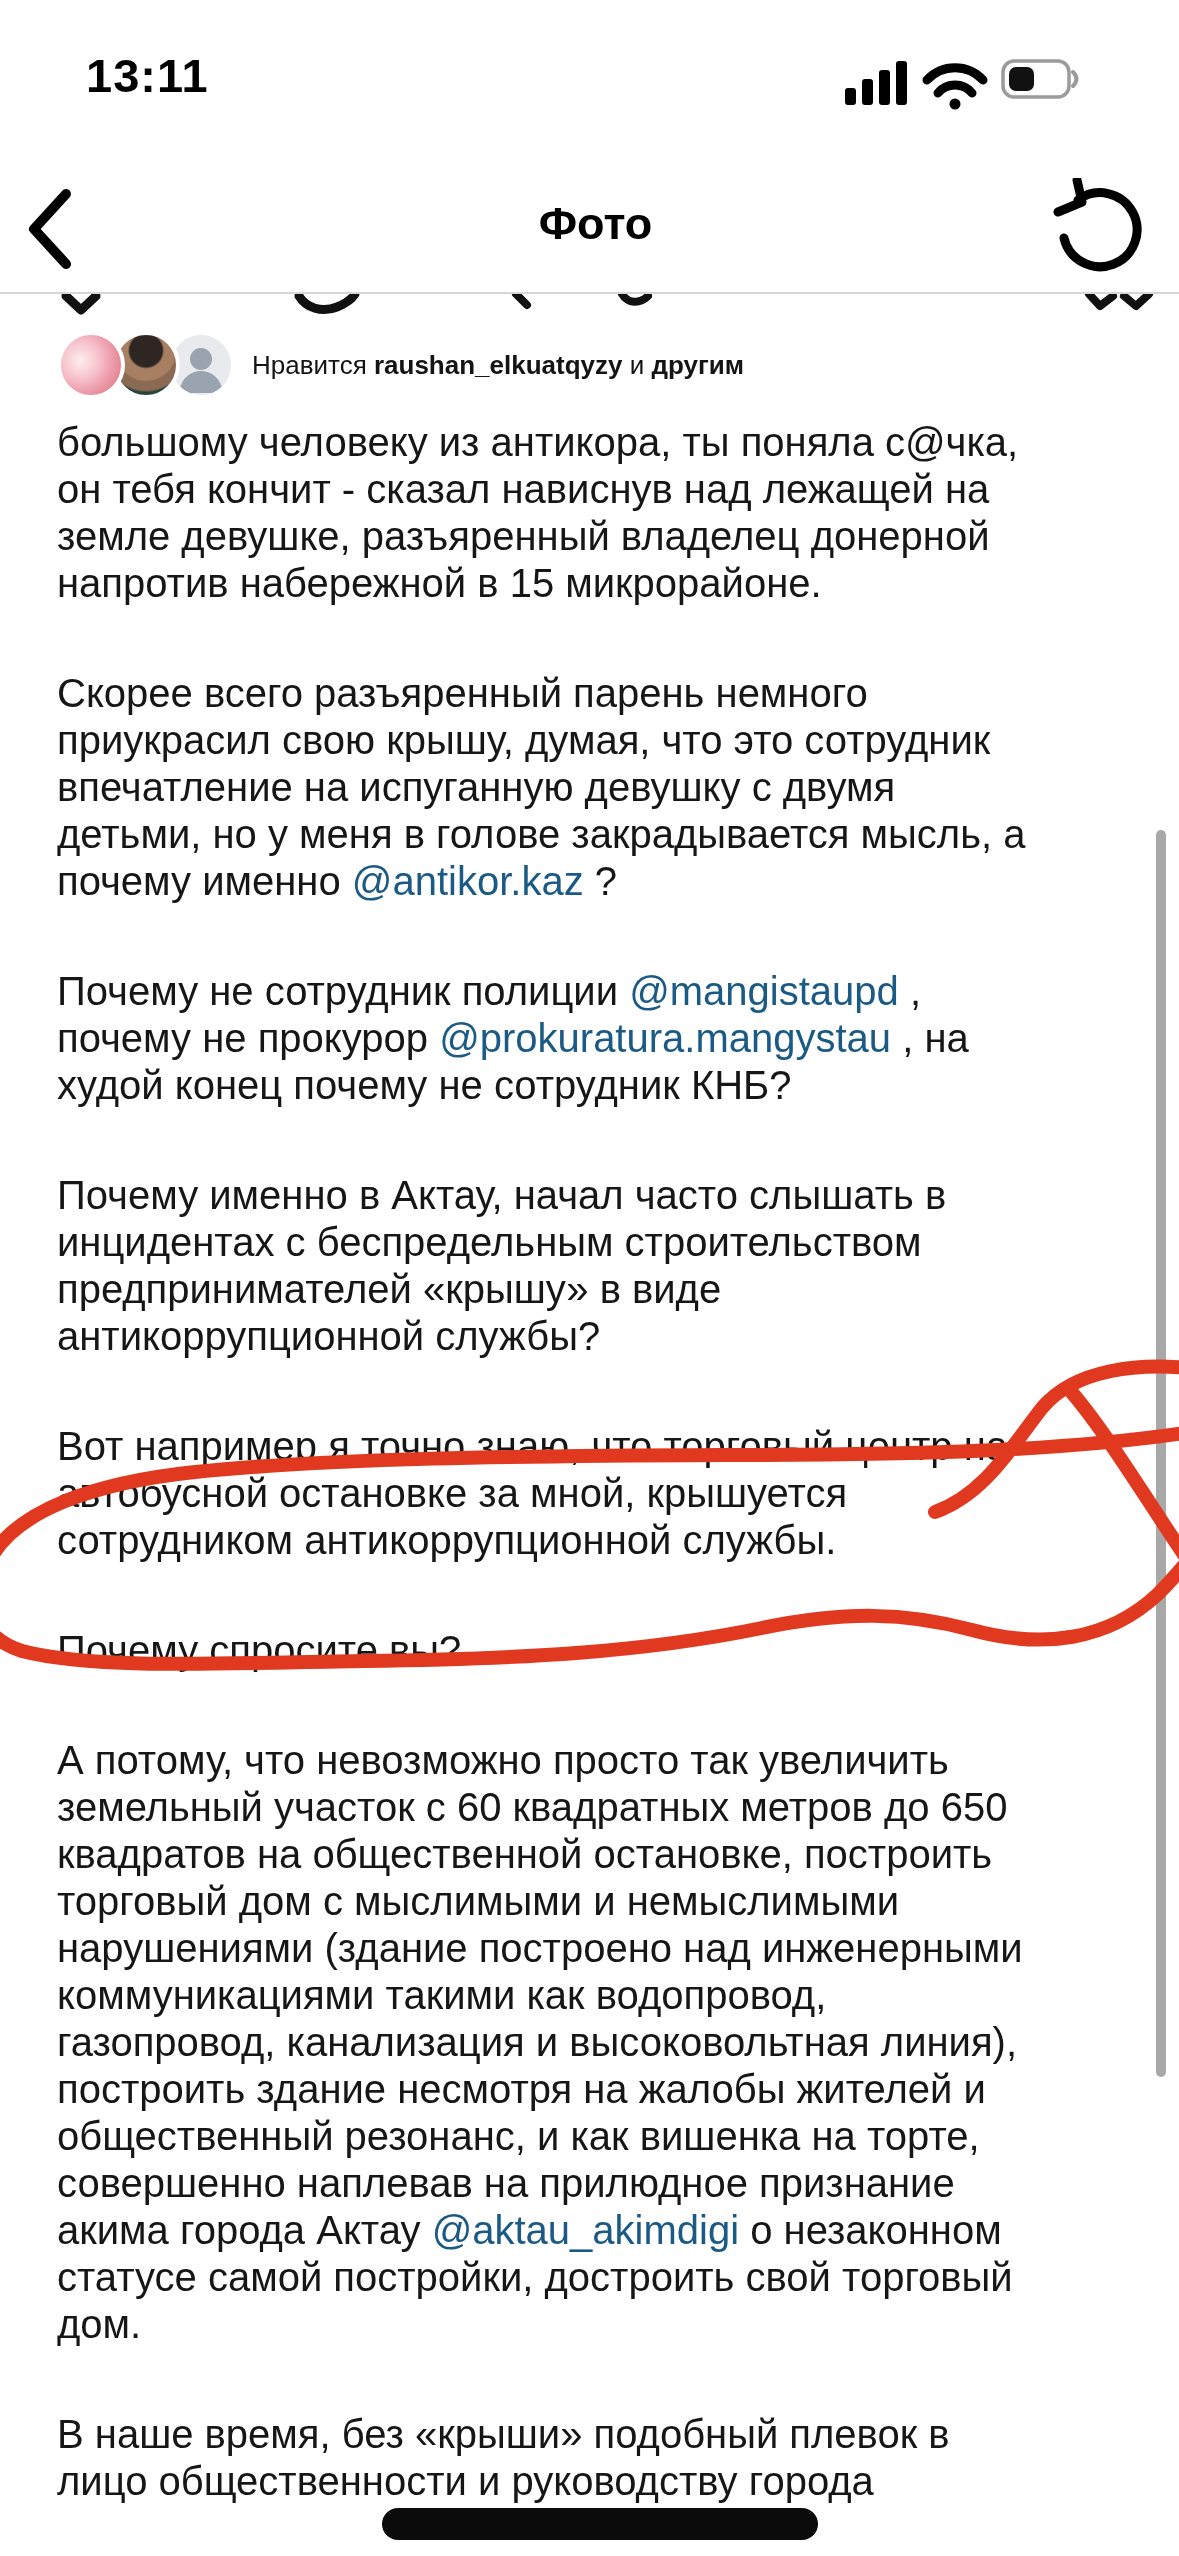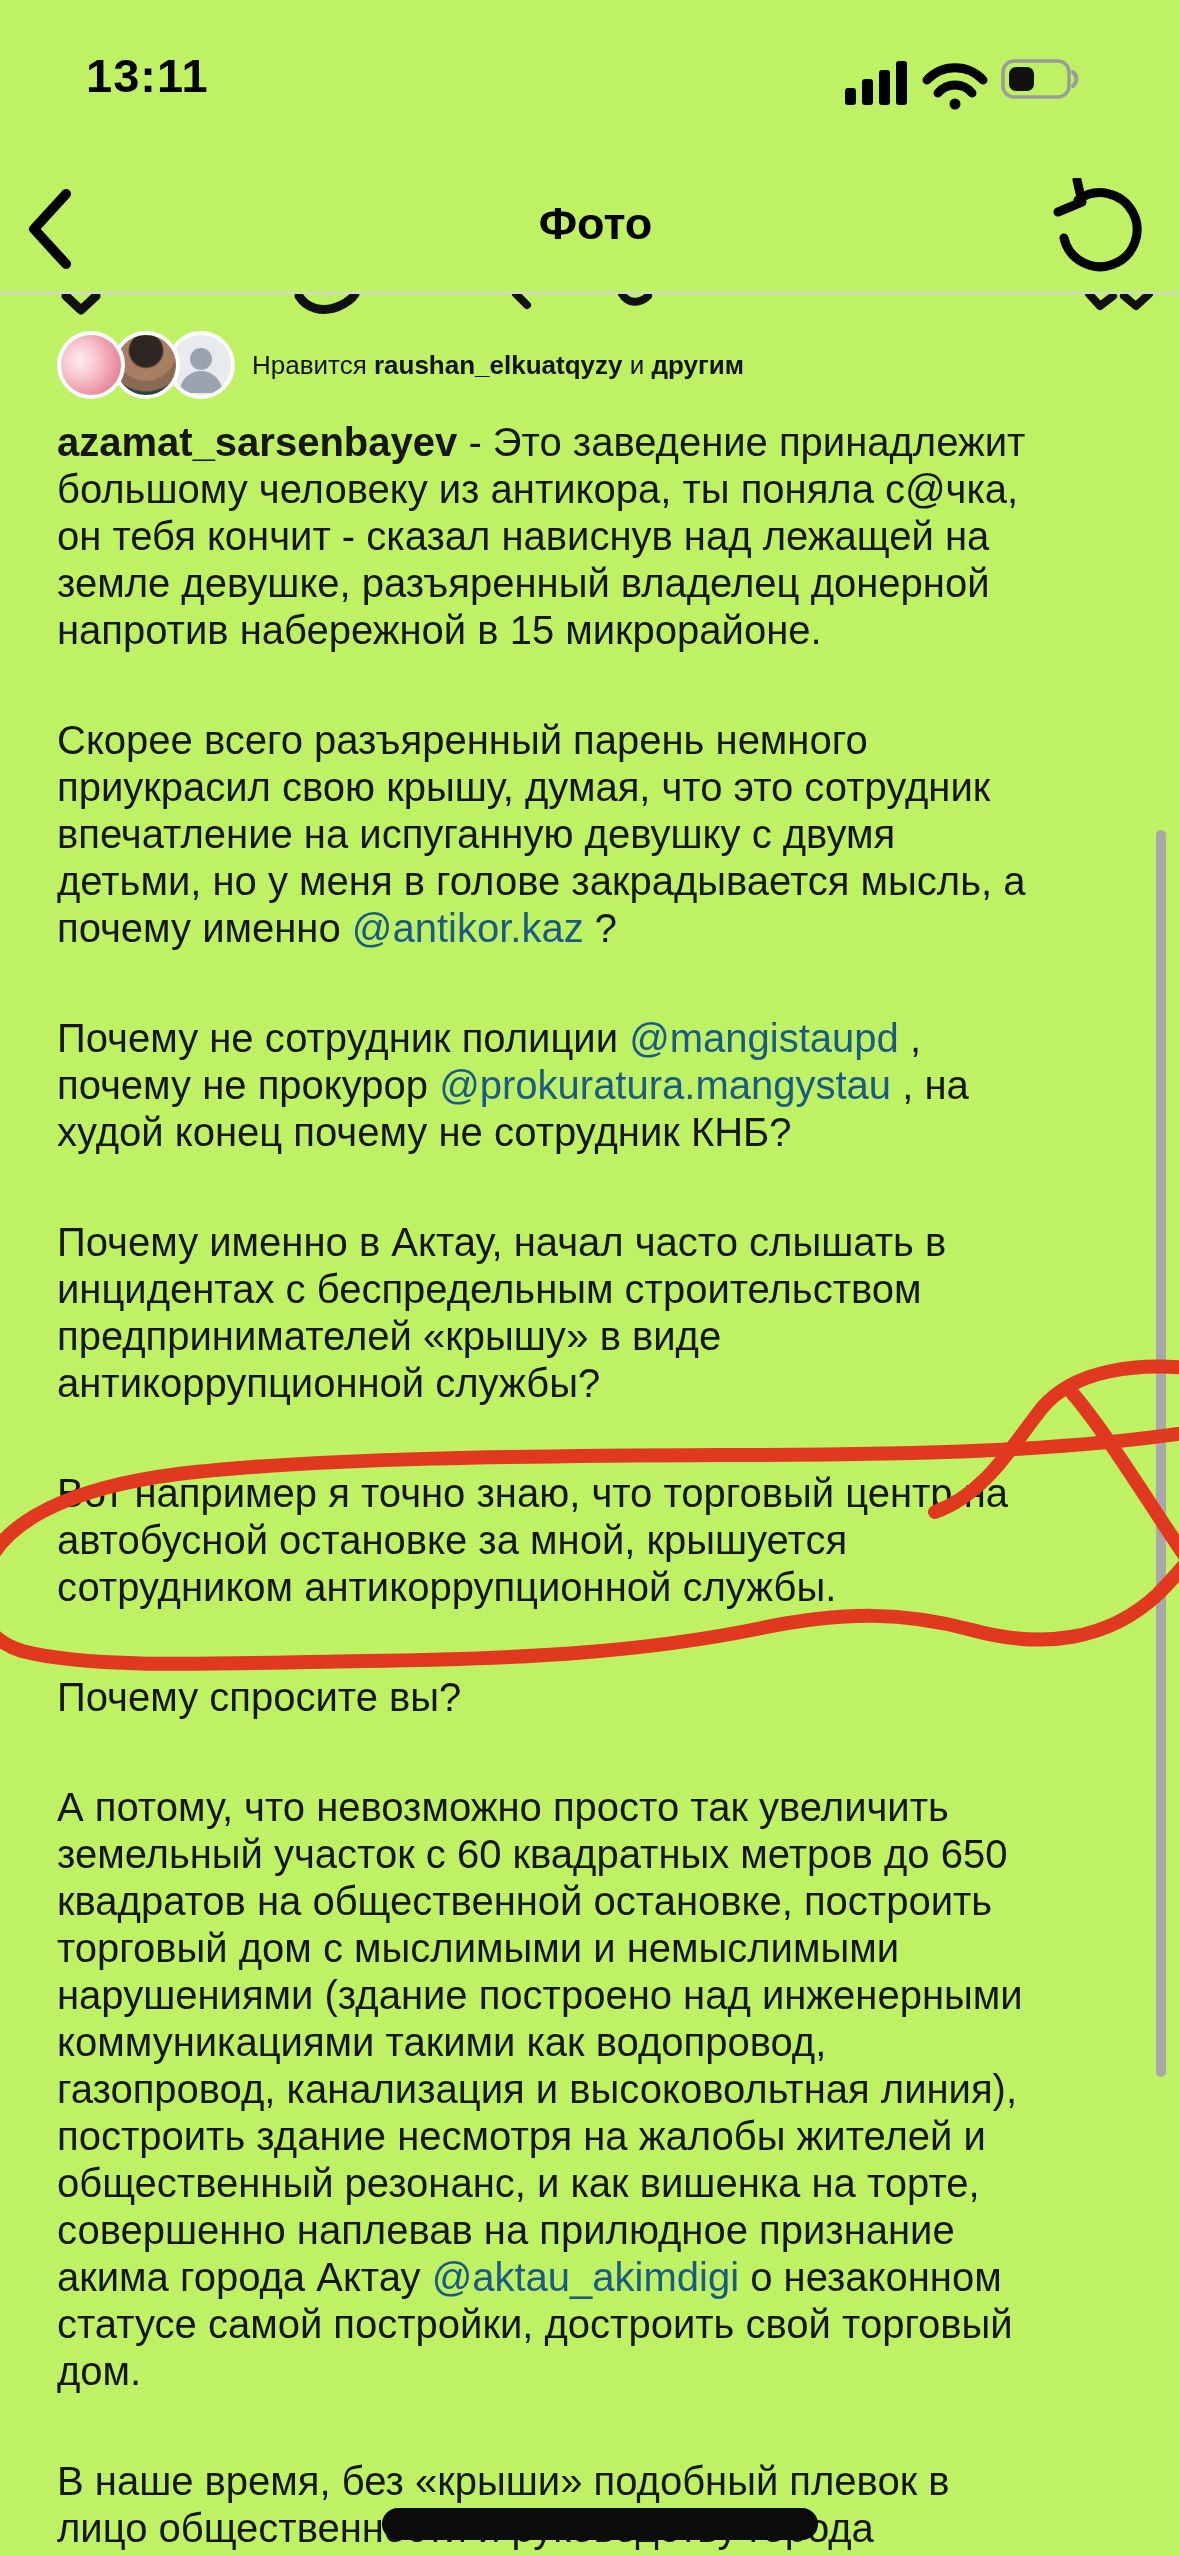--- a/index.html
+++ b/index.html
@@ -1,17 +1,17 @@
 <!DOCTYPE html>
 <html><head>
 <meta charset="utf-8">
 <style>
   html,body{margin:0;padding:0;background:#444;}
   .screen{
-    position:relative;width:1179px;height:2556px;background:#bef264;
+    position:relative;width:1179px;height:2556px;background:#ffffff;
     overflow:hidden;font-family:"Liberation Sans", sans-serif;color:#1b1b1b;
   }
   
   .status-time{
     position:absolute;left:86px;top:48px;font-size:47px;font-weight:700;
     letter-spacing:1px;color:#000;
   }
   .status-icons{position:absolute;right:84px;top:52px;}
   
   .nav-title{
@@ -110,21 +110,20 @@
   <div class="avatar avatar-3">
     <svg width="60" height="60" viewBox="0 0 60 60">
       <circle cx="30" cy="24" r="11" fill="#9aa3b0"></circle>
       <path d="M 8 58 C 10 41 22 36 30 36 C 38 36 50 41 52 58 Z" fill="#9aa3b0"></path>
     </svg>
   </div>
   <div class="likes-text"><span>Нравится </span><b>raushan_elkuatqyzy</b><span> и </span><b>другим</b></div>
 
   <div class="caption">
       <div class="para">
-        <div class="line"><span class="seg-bold">azamat_sarsenbayev</span><span> - Это заведение принадлежит</span></div>
         <div class="line"><span>большому человеку из антикора, ты поняла с@чка,</span></div>
         <div class="line"><span>он тебя кончит - сказал нависнув над лежащей на</span></div>
         <div class="line"><span>земле девушке, разъяренный владелец донерной</span></div>
         <div class="line"><span>напротив набережной в 15 микрорайоне.</span></div>
       </div>
       <div class="para">
         <div class="line"><span>Скорее всего разъяренный парень немного</span></div>
         <div class="line"><span>приукрасил свою крышу, думая, что это сотрудник</span></div>
         <div class="line"><span>впечатление на испуганную девушку с двумя</span></div>
         <div class="line"><span>детьми, но у меня в голове закрадывается мысль, а</span></div>

